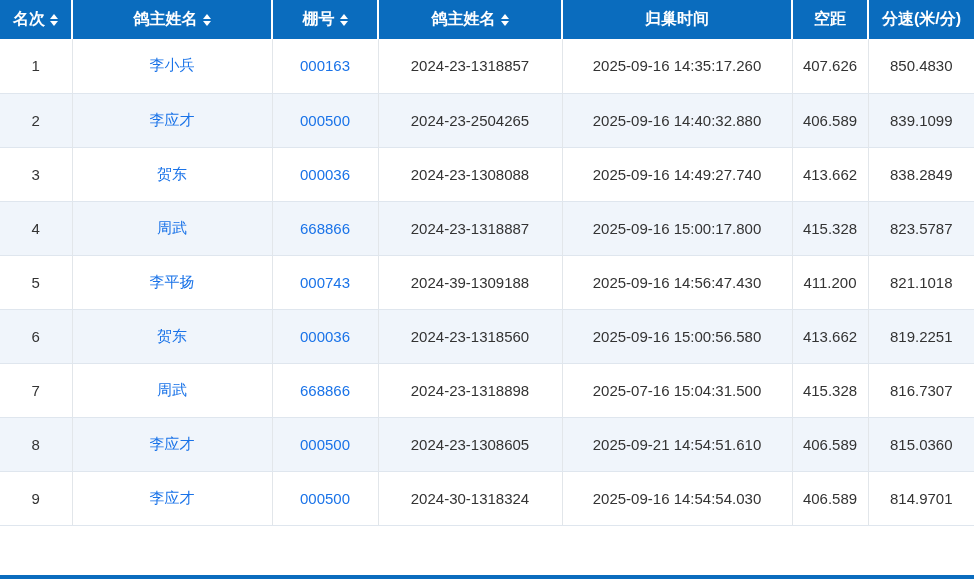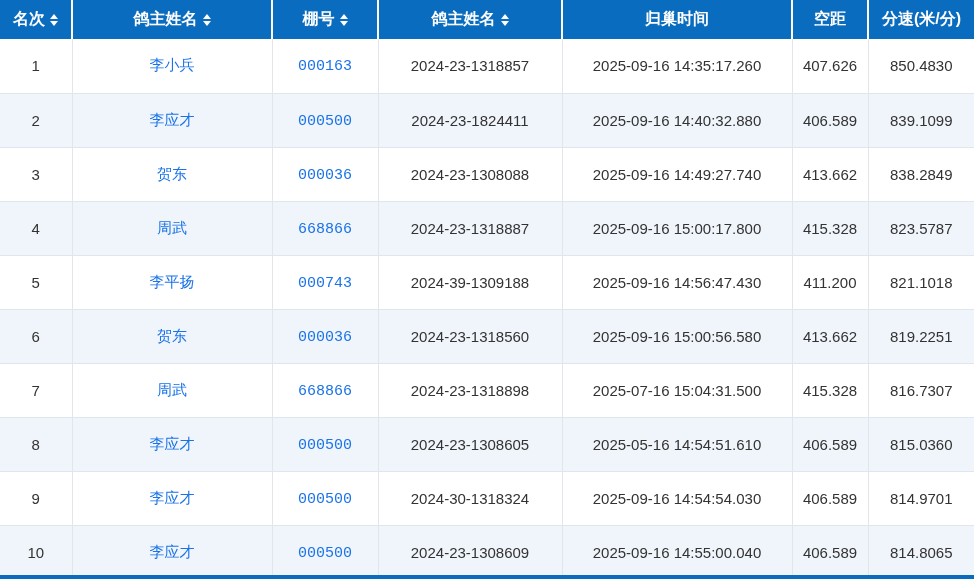--- a/index.html
+++ b/index.html
@@ -46,21 +46,20 @@
     border-right:1px solid var(--border-v);
     border-bottom:1px solid var(--border-h);
     background:#ffffff;
     white-space:nowrap;
   }
   tbody td:last-child{border-right:none;}
   tbody tr:nth-child(even) td{background:var(--row-alt);}
   .link{
     color:var(--link);
     cursor:pointer;
-    font-family:Liberation Mono, monospace;
   }
   .sort-icon{
     display:inline-flex;
     flex-direction:column;
     align-items:center;
     gap:2px;
     margin-left:5px;
     vertical-align:middle;
   }
   .sort-icon i{display:block;width:0;height:0;}
@@ -138,21 +137,21 @@
     <td><span class="link">000163</span></td>
     <td>2024-23-1318857</td>
     <td>2025-09-16 14:35:17.260</td>
     <td>407.626</td>
     <td>850.4830</td>
   </tr>
       <tr>
     <td>2</td>
     <td><span class="link">李应才</span></td>
     <td><span class="link">000500</span></td>
-    <td>2024-23-1824411</td>
+    <td>2024-23-2504265</td>
     <td>2025-09-16 14:40:32.880</td>
     <td>406.589</td>
     <td>839.1099</td>
   </tr>
       <tr>
     <td>3</td>
     <td><span class="link">贺东</span></td>
     <td><span class="link">000036</span></td>
     <td>2024-23-1308088</td>
     <td>2025-09-16 14:49:27.740</td>
@@ -193,38 +192,29 @@
     <td>2024-23-1318898</td>
     <td>2025-07-16 15:04:31.500</td>
     <td>415.328</td>
     <td>816.7307</td>
   </tr>
       <tr>
     <td>8</td>
     <td><span class="link">李应才</span></td>
     <td><span class="link">000500</span></td>
     <td>2024-23-1308605</td>
-    <td>2025-05-16 14:54:51.610</td>
+    <td>2025-09-21 14:54:51.610</td>
     <td>406.589</td>
     <td>815.0360</td>
   </tr>
       <tr>
     <td>9</td>
     <td><span class="link">李应才</span></td>
     <td><span class="link">000500</span></td>
     <td>2024-30-1318324</td>
     <td>2025-09-16 14:54:54.030</td>
     <td>406.589</td>
     <td>814.9701</td>
   </tr>
-      <tr>
-    <td>10</td>
-    <td><span class="link">李应才</span></td>
-    <td><span class="link">000500</span></td>
-    <td>2024-23-1308609</td>
-    <td>2025-09-16 14:55:00.040</td>
-    <td>406.589</td>
-    <td>814.8065</td>
-  </tr>
     </tbody>
 </table>
 
 <div class="footer-bar"></div>
 
 </body></html>

